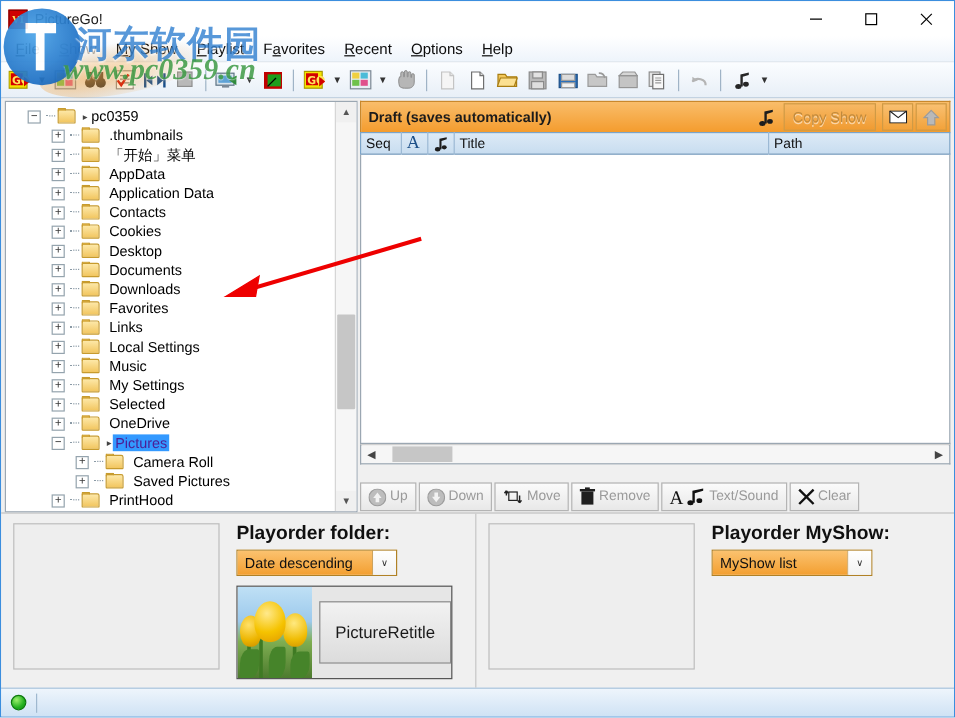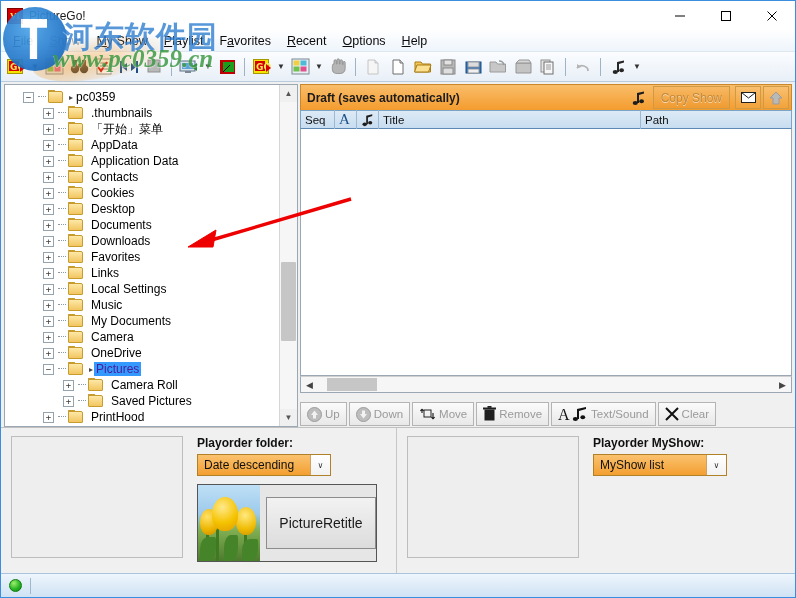--- a/index.html
+++ b/index.html
@@ -337,21 +337,21 @@
   .hsb-track { flex: 1 1 auto; height: 15px; position: relative; }
   .hsb-thumb {
     position: absolute; top: 1px; bottom: 1px;
     background: #c6c6c6;
   }
 
   .right-buttons {
     height: 26px;
     display: flex;
     align-items: center;
-    margin-top: 8px;
+    margin-top: 14px;
     gap: 2px;
     flex: 0 0 auto;
   }
   .rb {
     height: 24px;
     background: linear-gradient(#fbfbfb, #e8e8e8);
     border: 1px solid #b4b4b4;
     display: flex;
     align-items: center;
     padding: 0 6px;
@@ -388,21 +388,21 @@
     border: 1px solid #bdbdbd;
     box-sizing: border-box;
     flex: 0 0 auto;
   }
   .bcol {
     margin-left: 14px;
     display: flex;
     flex-direction: column;
   }
   .blabel {
-    font-size: 12px;
+    font-size: 16px;
     font-weight: bold;
     color: #101010;
     margin-bottom: 4px;
   }
   .combo {
     width: 134px;
     height: 22px;
     border: 1px solid #b08126;
     display: flex;
     align-items: center;
@@ -921,30 +921,30 @@
               </div>
               <span class="tlabel">Music</span>
             </div>
             <div class="tnode" style="padding-left: 38px;">
               <div class="expander">+</div>
               <div class="dotline"></div>
               <div class="folder">
                 <div class="f-tab"></div>
                 <div class="f-back"></div>
               </div>
-              <span class="tlabel">My Documents</span>
-            </div>
-            <div class="tnode" style="padding-left: 38px;">
-              <div class="expander">+</div>
-              <div class="dotline"></div>
-              <div class="folder">
-                <div class="f-tab"></div>
-                <div class="f-back"></div>
-              </div>
-              <span class="tlabel">Camera</span>
+              <span class="tlabel">My Settings</span>
+            </div>
+            <div class="tnode" style="padding-left: 38px;">
+              <div class="expander">+</div>
+              <div class="dotline"></div>
+              <div class="folder">
+                <div class="f-tab"></div>
+                <div class="f-back"></div>
+              </div>
+              <span class="tlabel">Selected</span>
             </div>
             <div class="tnode" style="padding-left: 38px;">
               <div class="expander">+</div>
               <div class="dotline"></div>
               <div class="folder">
                 <div class="f-tab"></div>
                 <div class="f-back"></div>
               </div>
               <span class="tlabel">OneDrive</span>
             </div>

